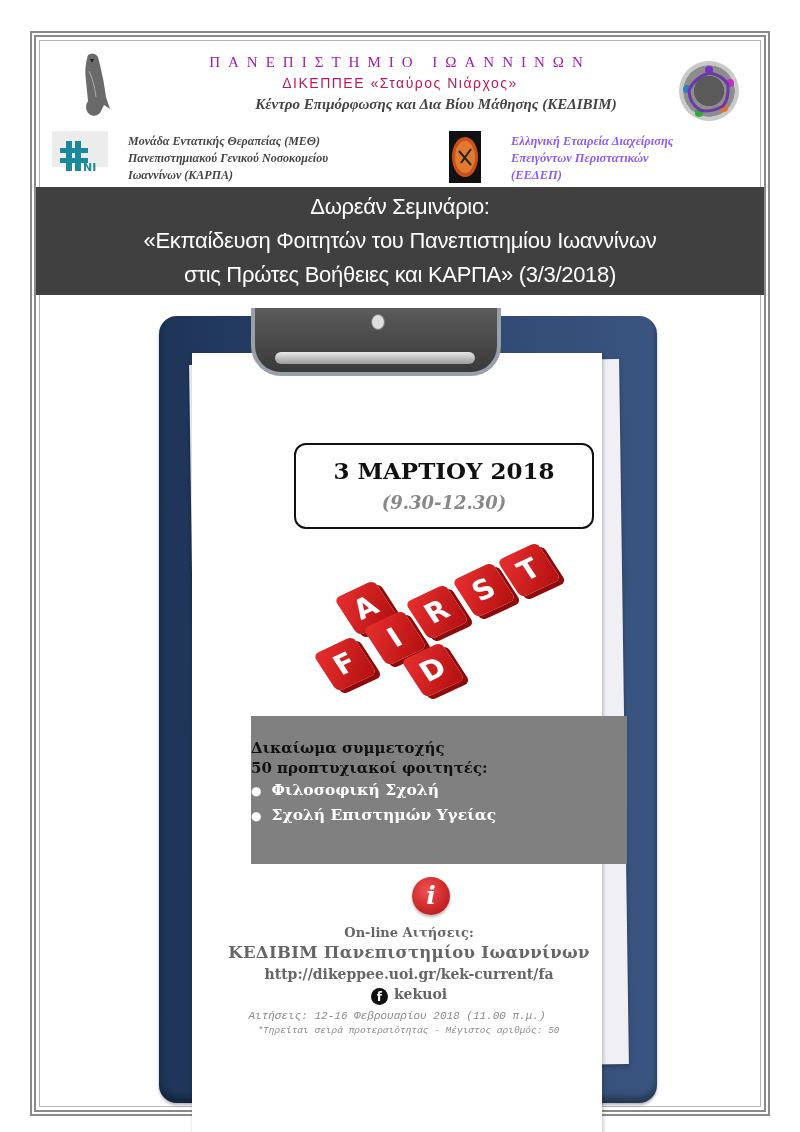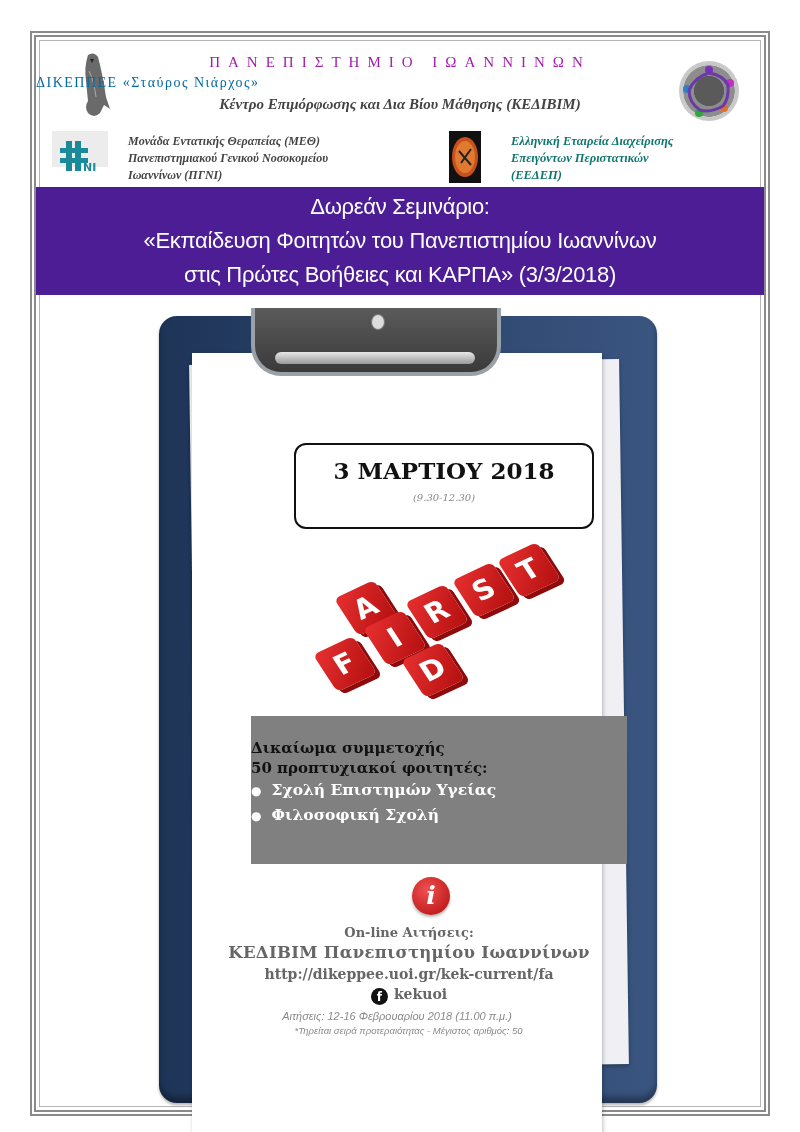--- a/index.html
+++ b/index.html
@@ -5,58 +5,58 @@
   html, body { margin: 0; padding: 0; background: #ffffff; }
   body { width: 800px; height: 1132px; position: relative; overflow: hidden; font-family: "DejaVu Serif", serif; }
 
   .frame { position: absolute; left: 30px; top: 31px; width: 740px; height: 1085px; box-sizing: border-box;
            border: 6px double #8a8a8a; background: #fff; }
   .frame-inner { position: absolute; left: 3px; top: 3px; right: 3px; bottom: 3px; border: 1px solid #b5b5b5; }
 
   .header { position: absolute; left: 0; top: 0; width: 728px; height: 147px; }
   .uni-title { position: absolute; left: 0; width: 100%; top: 17px; text-align: center; font-family: "Liberation Serif", serif;
                font-size: 15px; letter-spacing: 8px; color: #a21caf; }
-  .dept { position: absolute; left: 0; width: 100%; top: 38px; text-align: left; font-family: Liberation Serif, serif;
-          font-size: 14px; letter-spacing: 1.5px; color: #0369a1; }
+  .dept { position: absolute; left: 0; width: 100%; top: 38px; text-align: center; font-family: Liberation Sans, sans-serif;
+          font-size: 14px; letter-spacing: 1.5px; color: #be185d; }
   .center-title { position: absolute; left: 0; width: 100%; top: 59px; text-align: center; font-family: "Liberation Serif", serif;
-                  font-style: italic; font-weight: bold; font-size: 15px; color: #444; }
+                  font-style: italic; font-weight: bold; font-size: 15px; color: #444; padding-left: 36px; }
 
   .logo-owl { position: absolute; left: 38px; top: 14px; width: 40px; height: 70px; }
   .logo-circle { position: absolute; left: 643px; top: 24px; width: 60px; height: 60px; border-radius: 50%;
                  background: radial-gradient(circle, #5a5a5a 0 35%, #8d8d8d 36% 60%, #c9c9c9 61% 100%); }
   .logo-pgni { position: absolute; left: 16px; top: 94px; width: 56px; height: 36px; background: #ececec; }
   .logo-vase { position: absolute; left: 413px; top: 94px; width: 32px; height: 52px; background: #111; }
 
   .sub-left { position: absolute; left: 92px; top: 96px; font-family: "Liberation Serif", serif; font-style: italic; font-weight: bold;
               font-size: 12px; line-height: 17px; color: #444; }
   .sub-right { position: absolute; left: 475px; top: 96px; font-family: "Liberation Serif", serif; font-style: italic; font-weight: bold;
-               font-size: 12.5px; line-height: 17px; color: #0f766e; }
+               font-size: 12.5px; line-height: 17px; color: #8b5cf6; }
 
-  .banner { position: absolute; left: 0; top: 150px; width: 728px; height: 108px; background: #4c1d95; color: #fff;
+  .banner { position: absolute; left: 0; top: 150px; width: 728px; height: 108px; background: #404040; color: #fff;
             font-family: "Liberation Sans", sans-serif; font-size: 22px; line-height: 34px; text-align: center;
             padding-top: 3px; box-sizing: border-box; letter-spacing: -0.3px; }
 
   .clipboard { position: absolute; left: 123px; top: 279px; width: 498px; height: 787px; border-radius: 18px;
                background: linear-gradient(90deg, #1e3558 0%, #2a426a 40%, #3a5580 100%);
                box-shadow: inset 0 -6px 6px rgba(0,0,0,0.35), 0 2px 3px rgba(0,0,0,0.3); }
   .paper-back { position: absolute; left: 35px; top: 46px; width: 430px; height: 705px; background: #f0f0f4;
                 transform: rotate(-0.8deg); box-shadow: 0 2px 4px rgba(0,0,0,0.3); }
   .paper { position: absolute; left: 33px; top: 37px; width: 410px; height: 858px; background: #fff;
            box-shadow: 1px 2px 4px rgba(0,0,0,0.25); }
 
   .clip { position: absolute; left: 92px; top: -8px; width: 250px; height: 68px; border-radius: 0 0 30px 30px;
           background: linear-gradient(#5b5b5b, #3a3a3a); border: 4px solid #9aa0a8; border-top: 0; box-sizing: border-box; }
   .clip-bar { position: absolute; left: 20px; top: 44px; width: 200px; height: 12px; border-radius: 6px;
               background: linear-gradient(#e8e8e8, #9a9a9a); }
   .clip-rivet { position: absolute; left: 116px; top: 6px; width: 12px; height: 14px; border-radius: 50%; background: #ddd; border: 1px solid #777; }
 
   .date-box { position: absolute; left: 102px; top: 90px; width: 300px; height: 86px; box-sizing: border-box;
               border: 2px solid #111; border-radius: 12px; background: #fff; text-align: center; }
   .date-main { font-family: "DejaVu Serif", serif; font-weight: bold; font-size: 23px; margin-top: 12px; color: #111; }
-  .date-time { font-family: "DejaVu Serif", serif; font-style: italic; font-weight: normal; font-size: 10px; margin-top: 8px; color: #888; }
+  .date-time { font-family: "DejaVu Serif", serif; font-style: italic; font-weight: bold; font-size: 18px; margin-top: 8px; color: #888; }
 
   .dice { position: absolute; left: 115px; top: 185px; width: 260px; height: 175px; }
   .die { position: absolute; width: 44px; height: 44px; background: linear-gradient(135deg, #e83030, #b30f0f);
          border-radius: 6px; color: #fff; font-family: "DejaVu Sans", sans-serif; font-weight: bold; font-size: 28px;
          text-align: center; line-height: 44px; transform: rotate(-25deg) skewX(8deg); box-shadow: 3px 5px 0 #8f0b0b; }
 
   .eligibility { position: absolute; left: 59px; top: 363px; width: 376px; height: 148px; background: #808080;
                  font-family: "DejaVu Serif", serif; font-weight: bold; text-align: left; }
   .elig-l1 { font-size: 15px; color: #111; margin-top: 22px; line-height: 20px; }
   .elig-l2 { font-size: 15px; color: #111; line-height: 20px; }
@@ -71,21 +71,21 @@
   .apply { position: absolute; left: 0; width: 100%; top: 570px; text-align: center; color: #666; font-family: "DejaVu Serif", serif; font-weight: bold; padding-left: 12px; }
   .apply-l1 { font-size: 13px; line-height: 19px; }
   .apply-l2 { font-size: 16.5px; line-height: 22px; letter-spacing: 0.3px; }
   .apply-l3 { font-size: 14px; line-height: 20px; }
   .apply-l4 { font-size: 14px; line-height: 20px; }
   .fb-icon { display: inline-block; width: 17px; height: 17px; border-radius: 50%; background: #111; color: #fff;
              font-family: "DejaVu Sans", sans-serif; font-weight: bold; font-size: 12px; line-height: 18px; text-align: center;
              vertical-align: -2px; margin-right: 6px; }
 
   .notes { position: absolute; left: 0; width: 100%; top: 656px; text-align: center; color: #8a8a8a;
-           font-family: Liberation Sans, sans-serif; font-style: italic; }
+           font-family: Liberation Mono, monospace; font-style: italic; }
   .note-l1 { font-size: 11px; line-height: 15px; }
   .note-l2 { font-size: 9.5px; line-height: 14px; padding-left: 23px; }
 </style>
 </head>
 <body>
 
 <div class="frame">
   <div class="frame-inner"></div>
 
   <div class="header">
@@ -112,21 +112,21 @@
         <rect x="14" y="10" width="6" height="30" fill="#1a8a9a"></rect>
         <rect x="23" y="10" width="6" height="30" fill="#1a8a9a"></rect>
         <rect x="8" y="17" width="28" height="5" fill="#1a8a9a"></rect>
         <rect x="8" y="27" width="28" height="5" fill="#1a8a9a"></rect>
         <text x="31" y="40" font-family="DejaVu Sans, sans-serif" font-weight="bold" font-size="11" fill="#1a8a9a">NI</text>
       </svg>
     </div>
     <div class="sub-left">
       <div>Μονάδα Εντατικής Θεραπείας (ΜΕΘ)</div>
       <div>Πανεπιστημιακού Γενικού Νοσοκομείου</div>
-      <div>Ιωαννίνων (ΠΓΝΙ)</div>
+      <div>Ιωαννίνων (ΚΑΡΠΑ)</div>
     </div>
     <div class="logo-vase">
       <svg width="32" height="52" viewBox="0 0 32 52">
         <ellipse cx="16" cy="26" rx="13" ry="20" fill="#c8501a"></ellipse>
         <ellipse cx="16" cy="26" rx="10" ry="16" fill="#e07a30"></ellipse>
         <path d="M10 20 L22 34 M22 18 L12 32" stroke="#222" stroke-width="2"></path>
       </svg>
     </div>
     <div class="sub-right">
       <div>Ελληνική Εταιρεία Διαχείρισης</div>
@@ -157,24 +157,24 @@
         <div class="die" style="left:108px; top:52px;">R</div>
         <div class="die" style="left:155px; top:30px;">S</div>
         <div class="die" style="left:200px; top:10px;">T</div>
         <div class="die" style="left:104px; top:110px;">D</div>
       </div>
 
       <div class="eligibility">
         <div class="elig-l1">Δικαίωμα συμμετοχής</div>
         <div class="elig-l2">50 προπτυχιακοί φοιτητές:</div>
         <div class="elig-item">
-          <span class="bullet">●</span><span>Σχολή Επιστημών Υγείας</span>
+          <span class="bullet">●</span><span>Φιλοσοφική Σχολή</span>
         </div>
         <div class="elig-item">
-          <span class="bullet">●</span><span>Φιλοσοφική Σχολή</span>
+          <span class="bullet">●</span><span>Σχολή Επιστημών Υγείας</span>
         </div>
       </div>
 
       <div class="info-icon">i</div>
 
       <div class="apply">
         <div class="apply-l1">On-line Αιτήσεις:</div>
         <div class="apply-l2">ΚΕΔΙΒΙΜ Πανεπιστημίου Ιωαννίνων</div>
         <div class="apply-l3">http://dikeppee.uoi.gr/kek-current/fa</div>
         <div class="apply-l4">

